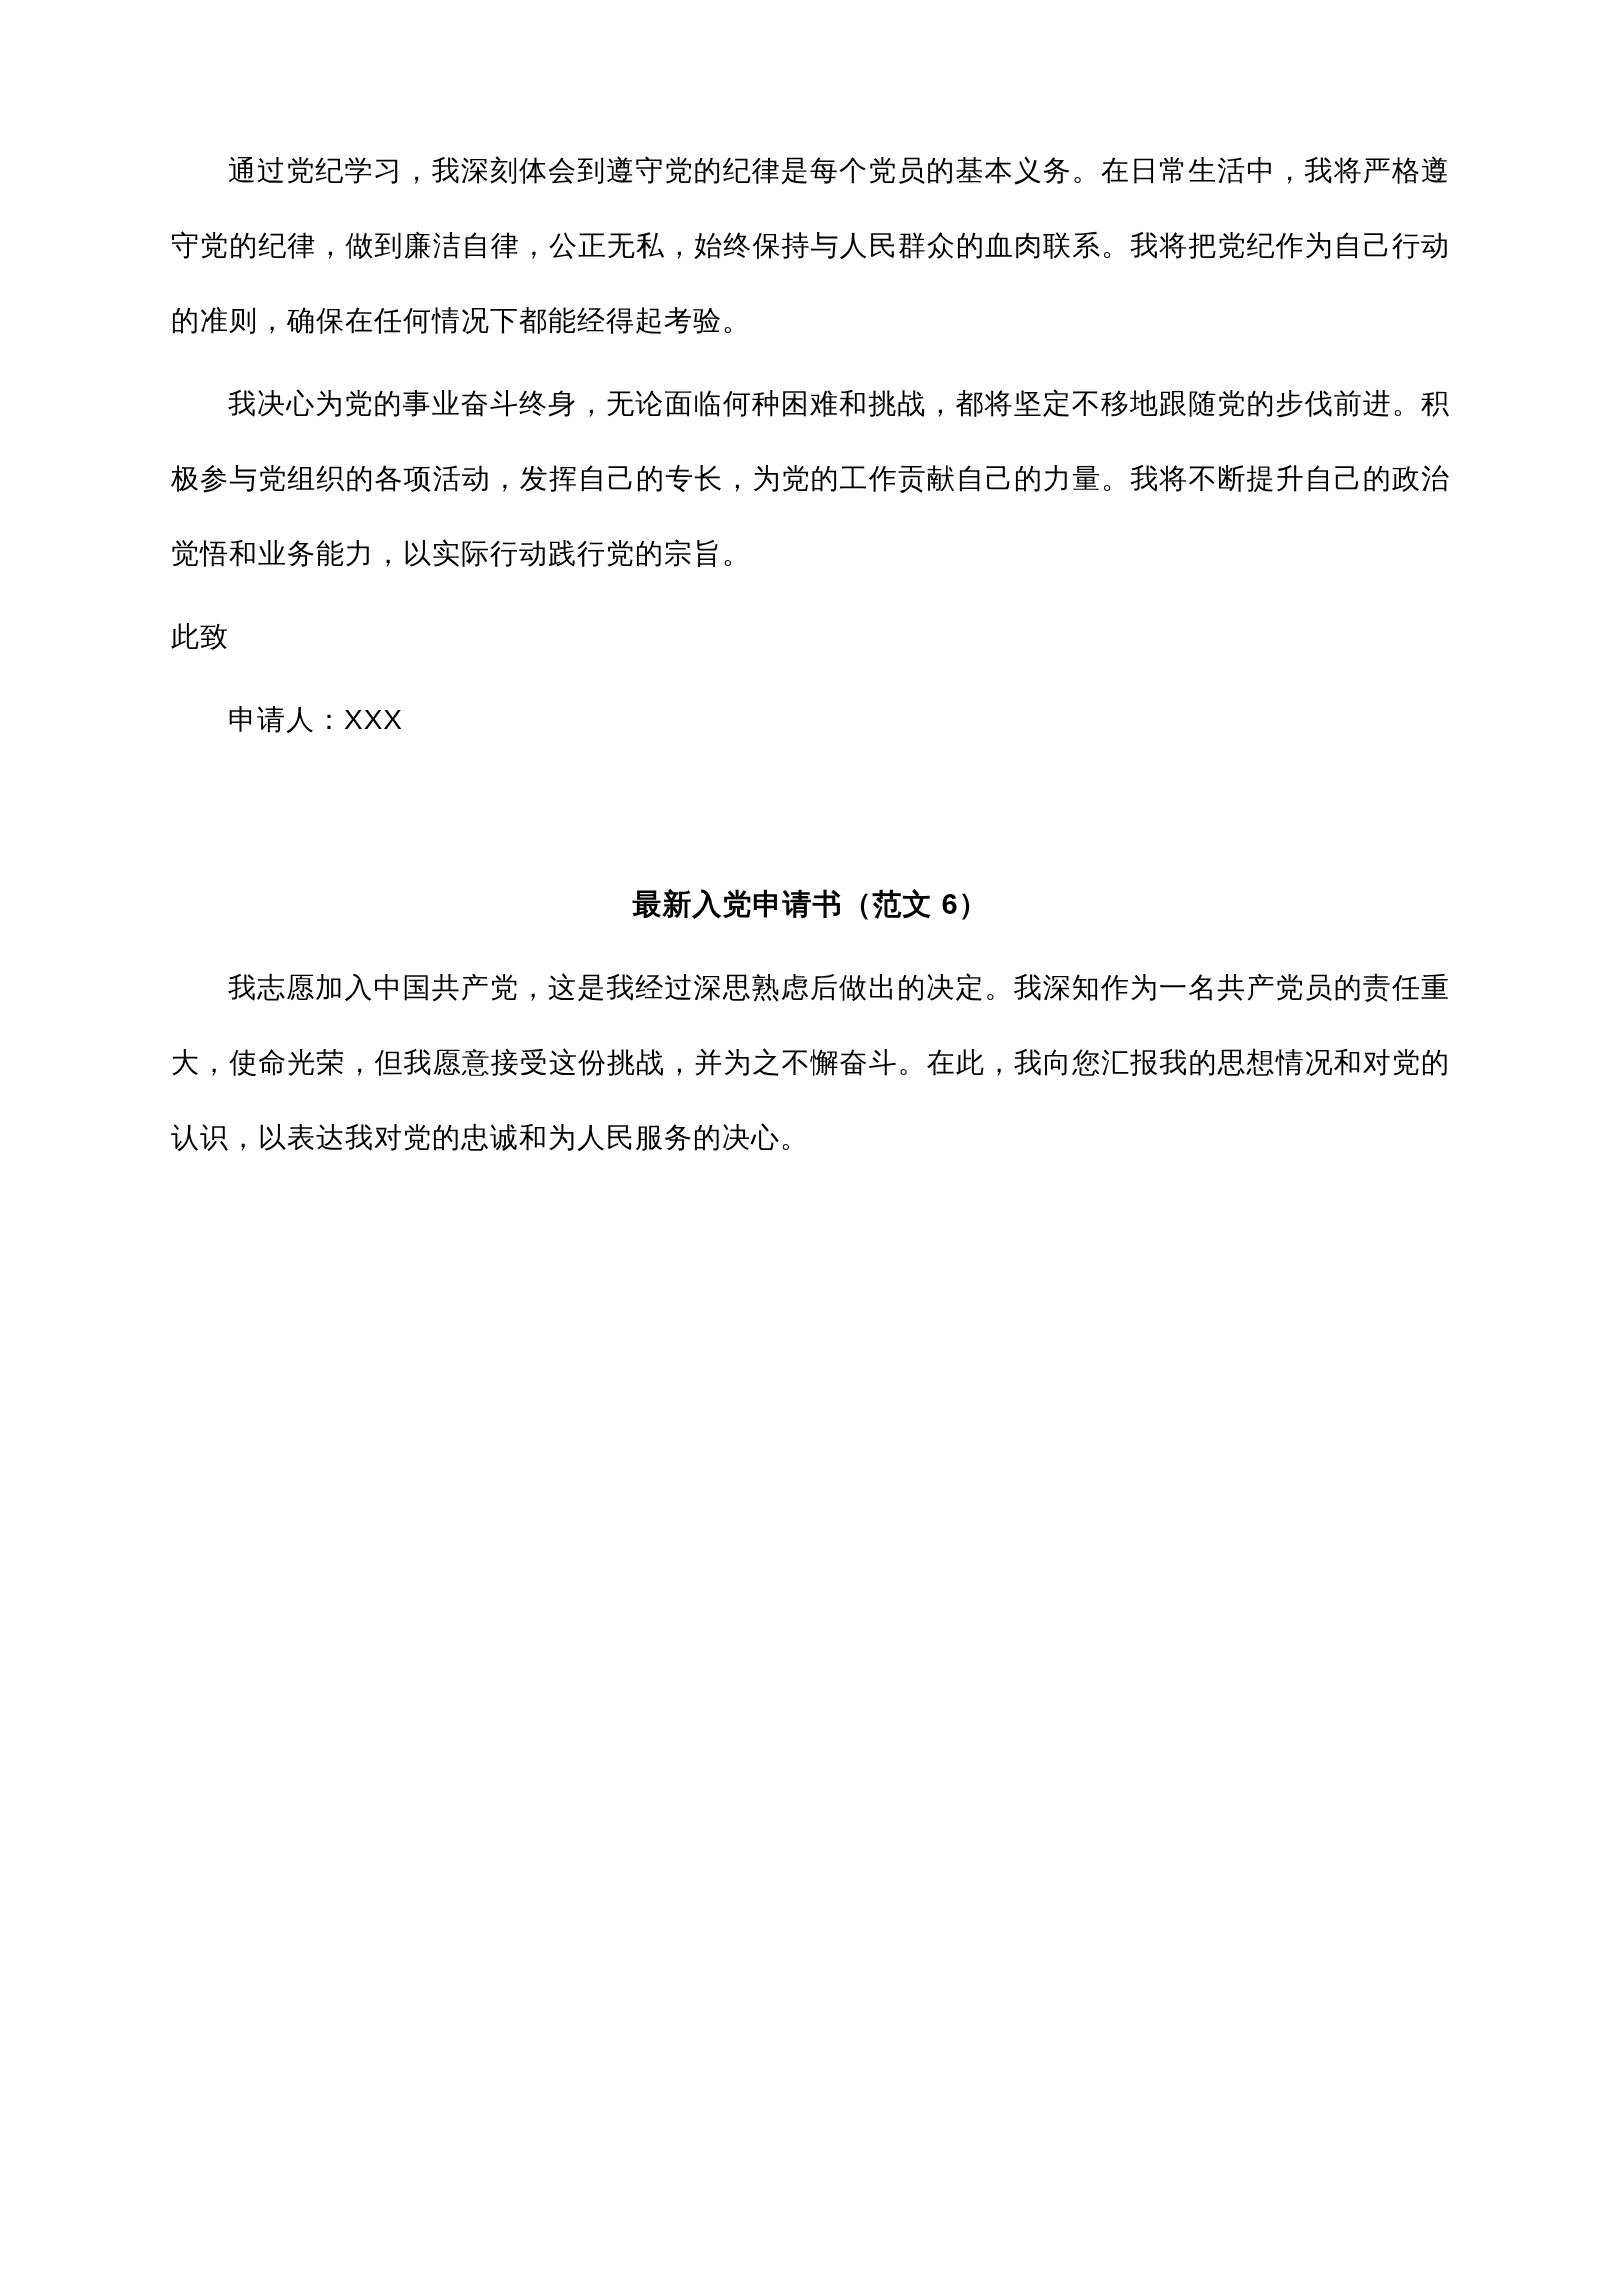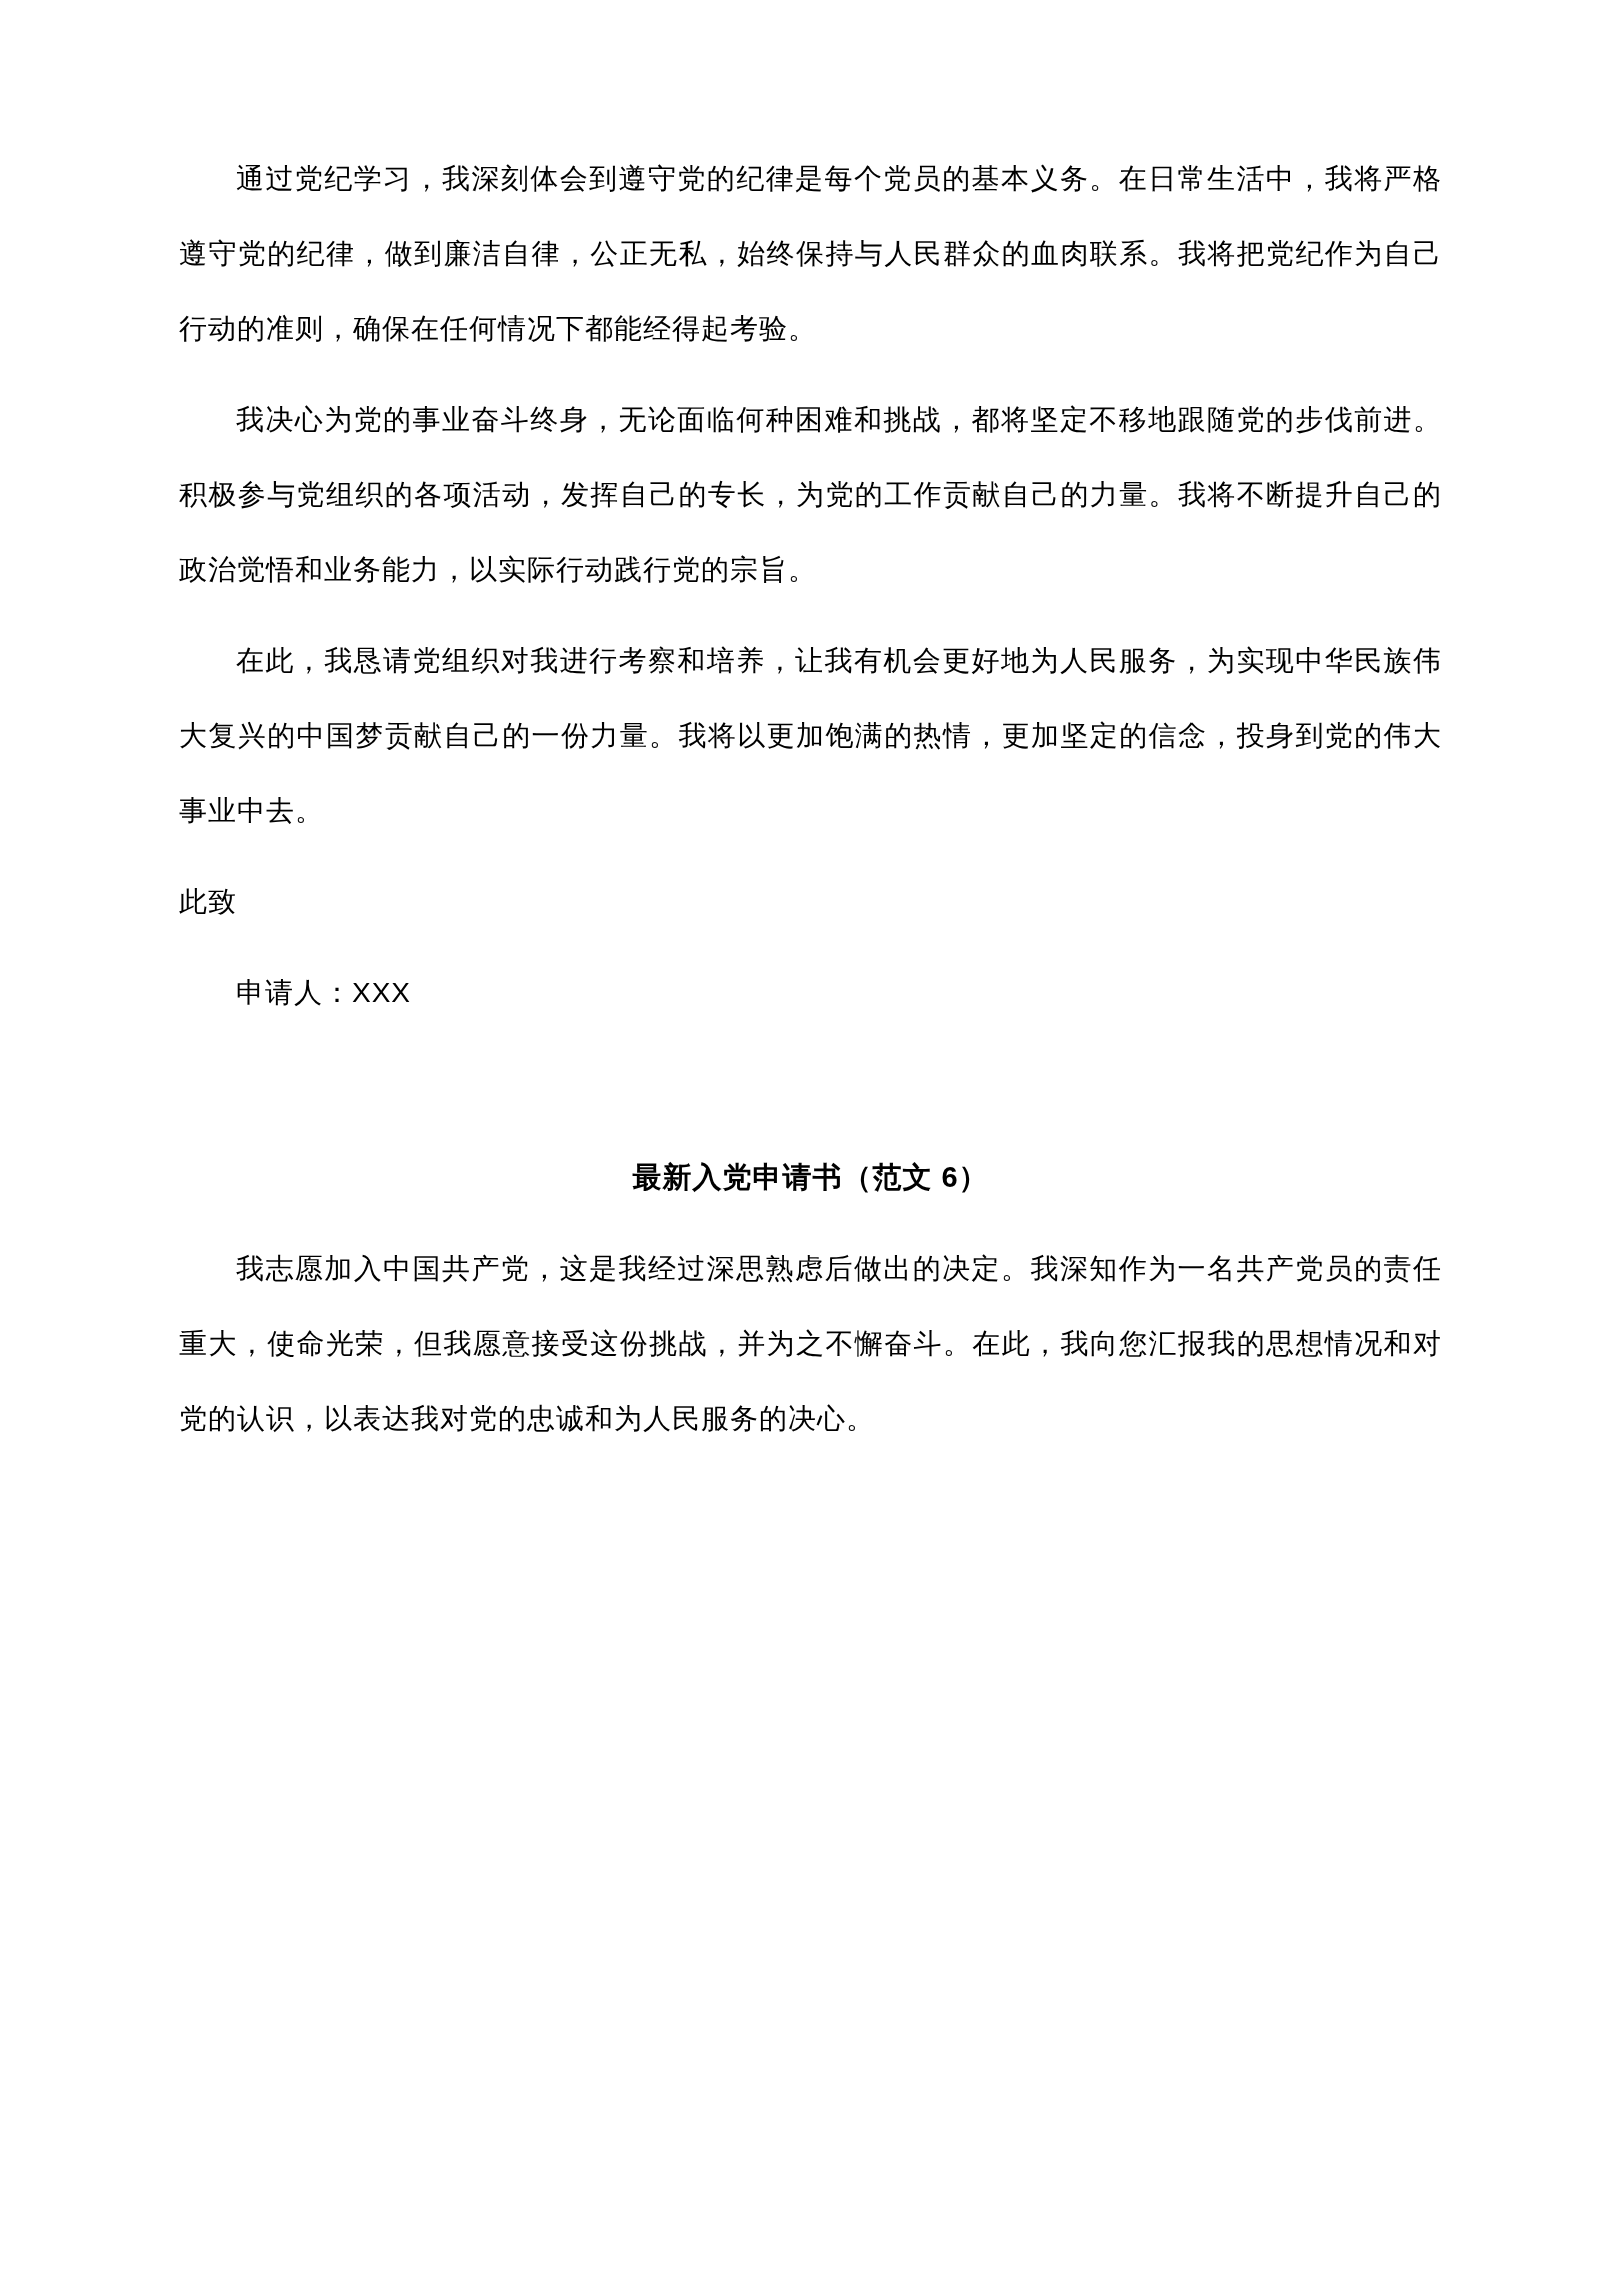--- a/index.html
+++ b/index.html
@@ -14,21 +14,21 @@
     margin: 0 auto;
     box-sizing: border-box;
     padding: 125px 163px 0 163px;
     background: #ffffff;
     color: #000000;
     font-family: "Liberation Sans", "DejaVu Sans", sans-serif;
     font-size: 28px;
     overflow: hidden;
   }
   .para {
-    margin: 16px;
+    margin: 8px;
     line-height: 75px;
     text-align: justify;
     text-justify: inter-ideograph;
     letter-spacing: 1px;
   }
   .indent {
     text-indent: 57px;
   }
   .section-title {
     margin: 110px 0 0 0;
@@ -45,21 +45,20 @@
 </head>
 <body>
 
 <div class="page">
 
   <div>
     <p class="para indent">通过党纪学习，我深刻体会到遵守党的纪律是每个党员的基本义务。在日常生活中，我将严格遵守党的纪律，做到廉洁自律，公正无私，始终保持与人民群众的血肉联系。我将把党纪作为自己行动的准则，确保在任何情况下都能经得起考验。</p>
 
     <p class="para indent">我决心为党的事业奋斗终身，无论面临何种困难和挑战，都将坚定不移地跟随党的步伐前进。积极参与党组织的各项活动，发挥自己的专长，为党的工作贡献自己的力量。我将不断提升自己的政治觉悟和业务能力，以实际行动践行党的宗旨。</p>
 
-    <p class="para indent">在此，我恳请党组织对我进行考察和培养，让我有机会更好地为人民服务，为实现中华民族伟大复兴的中国梦贡献自己的一份力量。我将以更加饱满的热情，更加坚定的信念，投身到党的伟大事业中去。</p>
 
     <p class="para">此致</p>
 
 
     <p class="para indent">申请人：XXX</p>
 
   </div>
 
   <h2 class="section-title">最新入党申请书（范文 6）</h2>
 

